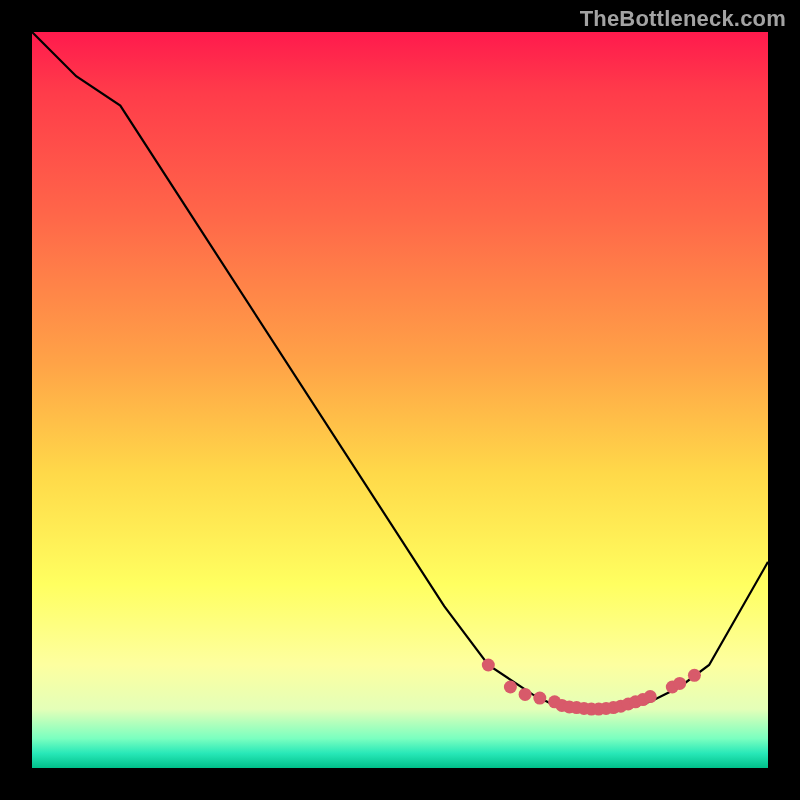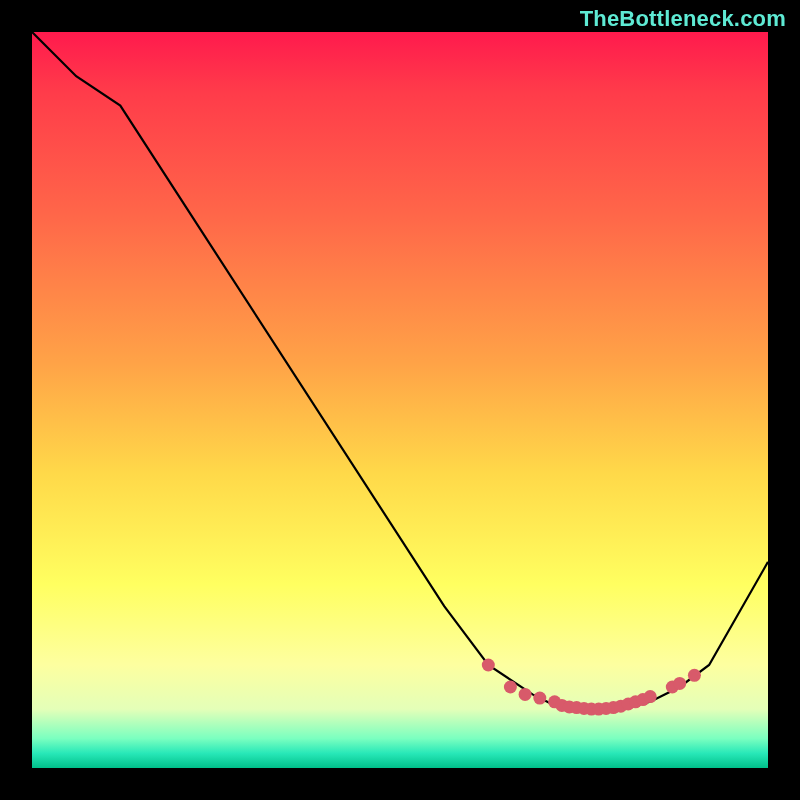--- a/index.html
+++ b/index.html
@@ -15,21 +15,21 @@
     position: absolute;
     top: 0;
     left: 0;
     width: 800px;
     height: 800px;
   }
   .watermark {
     position: absolute;
     top: 6px;
     right: 14px;
-    color: #5eead4;
+    color: #a3a3a3;
     font-size: 22px;
     font-weight: bold;
     z-index: 10;
     letter-spacing: 0.2px;
   }
   .plot-area {
     position: absolute;
     left: 32px;
     top: 32px;
     width: 736px;

